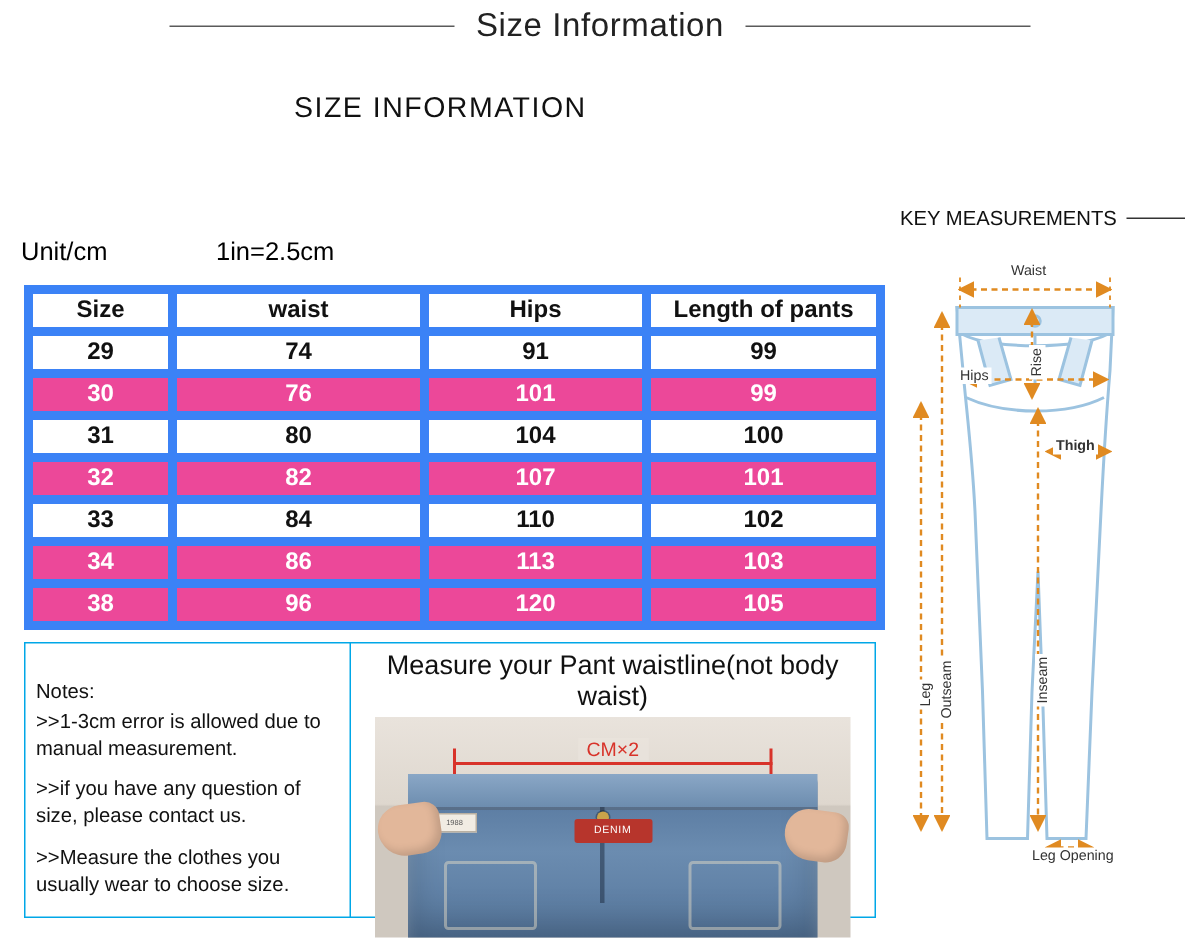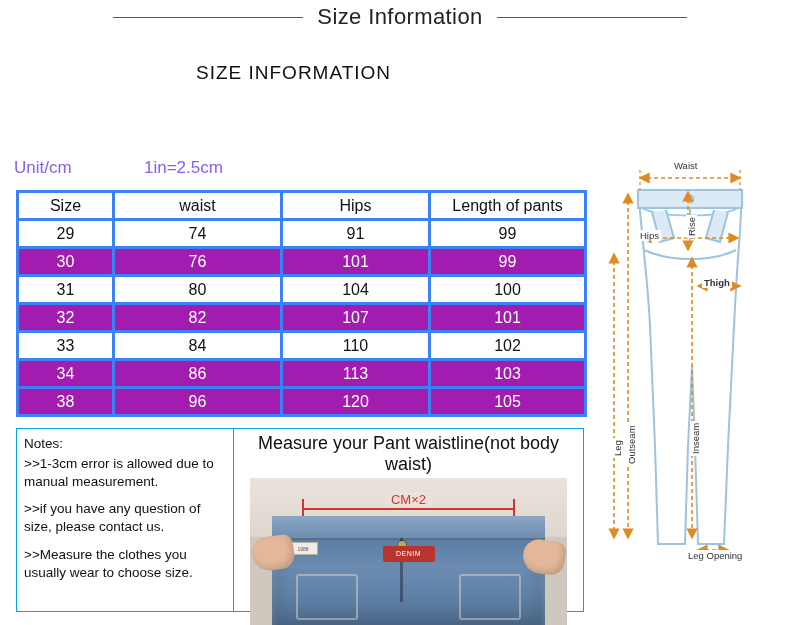--- a/index.html
+++ b/index.html
@@ -33,61 +33,61 @@
     position: absolute;
     left: 196px; top: 62px;
     font-size: 19px; color: #111; letter-spacing: 1px;
   }
 
   
   .unit-row {
     position: absolute; left: 14px; top: 158px;
     width: 570px;
     display: flex;
-    font-size: 17px; color: #8b5cf6;
+    font-size: 17px; color: #000000;
   }
   .unit-row .u1 { width: 130px; }
   .unit-row .u2 { }
 
   
   .size-table {
     position: absolute;
     left: 16px; top: 190px;
     width: 568px;
     border-collapse: collapse;
     table-layout: fixed;
   }
   .size-table td, .size-table th {
-    border: 3px solid #3b82f6;
+    border: 6px solid #3b82f6;
     height: 28px;
     text-align: center;
-    font-weight: normal;
+    font-weight: bold;
     font-size: 16px;
     color: #111;
     padding: 0;
   }
   .size-table col.c1 { width: 96px; }
   .size-table col.c2 { width: 168px; }
   .size-table col.c3 { width: 148px; }
   .size-table col.c4 { width: 156px; }
-  .size-table tr.alt td { background: #a21caf; color: #ffffff; }
+  .size-table tr.alt td { background: #ec4899; color: #ffffff; }
   .size-table tr.head td { background: #ffffff; }
 
   
   .notes {
     position: absolute;
     left: 16px; top: 428px;
     width: 218px; height: 184px;
     border: 1px solid #00a7e7;
     padding: 6px 7px 0 7px;
     font-size: 13.5px;
     line-height: 1.32;
     color: #111;
   }
-  .notes .n-title { margin-bottom: 2px; }
+  .notes .n-title { margin-bottom: 2px; margin-top: 17px; }
   .notes p { margin: 0 0 10px 0; }
 
   
   .photo-panel {
     position: absolute;
     left: 234px; top: 428px;
     width: 350px; height: 184px;
     border: 1px solid #00a7e7;
     border-left: none;
   }
@@ -303,20 +303,24 @@
         <div class="pocketR"></div>
       </div>
       <div class="hands">
         <div class="hand left"></div>
         <div class="hand right"></div>
       </div>
     </div>
   </div>
 
   <div class="key-panel">
+    <div class="key-head">
+      <span>KEY MEASUREMENTS</span>
+      <span class="bar"></span>
+    </div>
 
     <div class="key-figure">
       <svg width="190" height="418" viewBox="0 0 190 418">
         <defs>
           <marker id="ah" markerWidth="7" markerHeight="7" refX="6" refY="3.5" orient="auto">
             <path d="M0,0 L7,3.5 L0,7 z" fill="#e08a21"></path>
           </marker>
           <marker id="ah2" markerWidth="7" markerHeight="7" refX="1" refY="3.5" orient="auto">
             <path d="M7,0 L0,3.5 L7,7 z" fill="#e08a21"></path>
           </marker>

